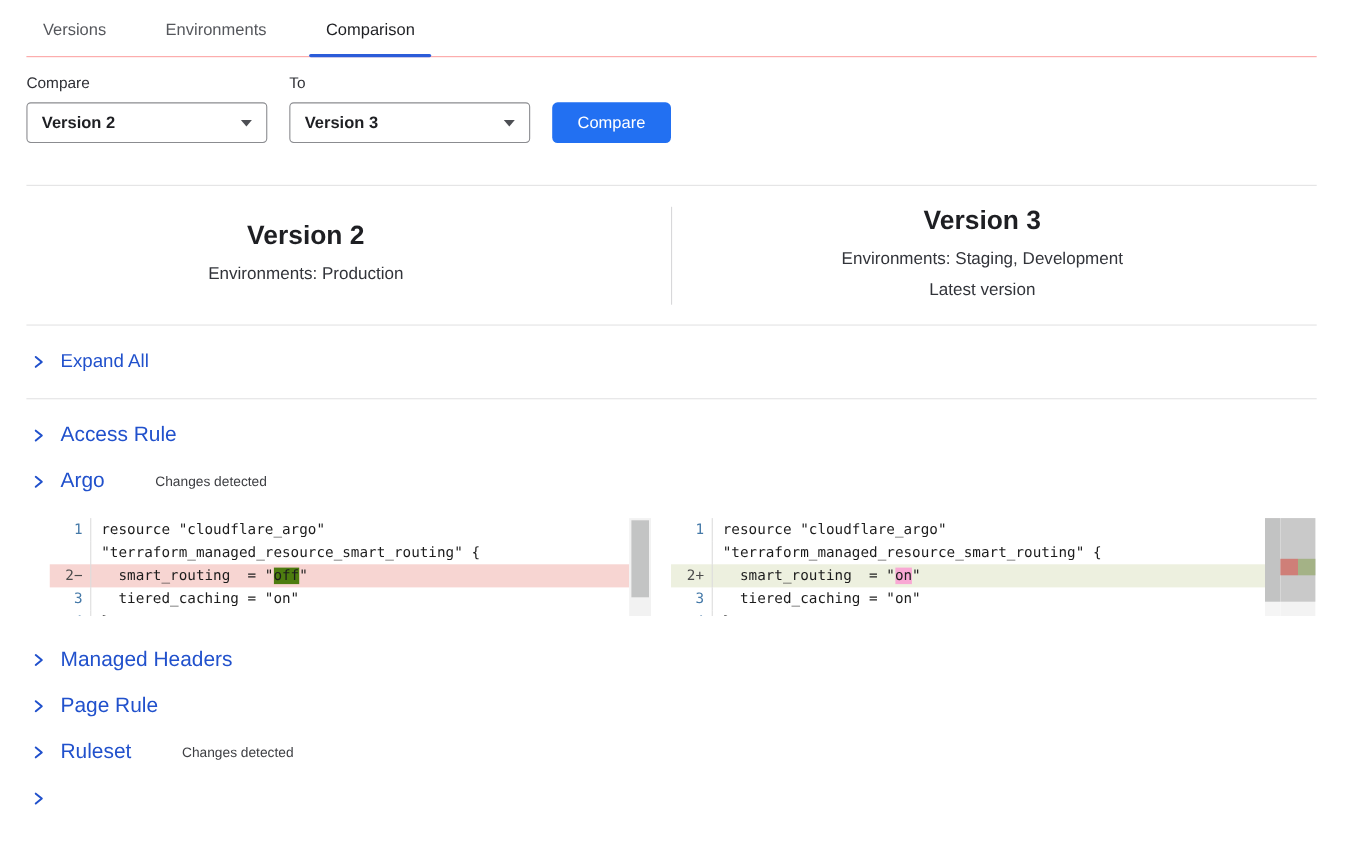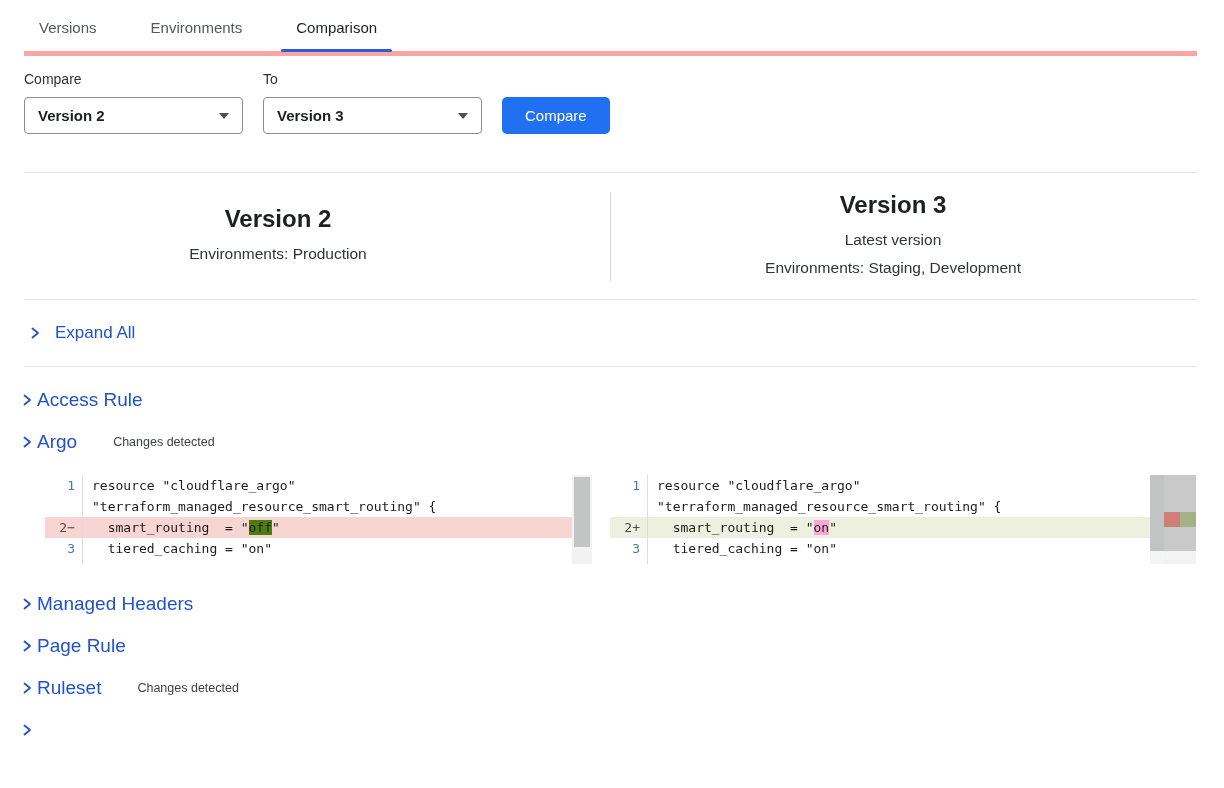--- a/index.html
+++ b/index.html
@@ -5,21 +5,21 @@
   html,body{margin:0;padding:0;background:#fff;}
   body{
     width:1224px;height:788px;position:relative;overflow:hidden;
     font-family:"Liberation Sans",sans-serif;color:#222;
     -webkit-font-smoothing:antialiased;
   }
   .hr{height:1px;background:#e3e3e4;margin-left:24px;width:1173px;}
 
   
   .tabbar{display:flex;gap:24px;padding:19px 0 0;margin-left:24px;width:1173px;
-          border-bottom:5px solid #fca5a5;box-sizing:border-box;}
+          border-bottom:1px solid #fca5a5;box-sizing:border-box;}
   .tab{position:relative;padding:0 15px 15px;font-size:15px;color:#55575c;cursor:pointer;}
   .tab.active{color:#1e1f23;font-weight:500;}
   .tab.active::after{content:"";position:absolute;left:0;right:0;bottom:-1px;height:3px;
           background:#2b5cd9;border-radius:2px;}
 
   
   .form-row{display:flex;align-items:flex-end;gap:20px;margin:15px 0 0 24px;}
   .field-label{font-size:14px;color:#2f3036;margin-bottom:10px;}
   .select{width:219px;height:37px;border:1px solid #8b8c90;border-radius:4px;background:#fff;
           display:flex;align-items:center;justify-content:space-between;box-sizing:border-box;
@@ -38,21 +38,21 @@
   .vh-vline{position:absolute;left:610px;top:19px;bottom:18px;width:1px;background:#d8d8da;}
   .vh-title{font-size:24px;font-weight:700;color:#1e1f23;margin:0 0 7px;}
   .vh-sub{font-size:15.5px;color:#32343a;line-height:1.8;}
 
   
   .expand-row{display:flex;align-items:center;gap:13px;padding:23px 0 23px 28px;cursor:pointer;}
   .expand-label{font-size:17px;color:#2151cc;}
 
   
   .sections{margin-top:12px;}
-  .section-row{display:flex;align-items:center;gap:3px;height:42px;padding-left:20px;cursor:pointer;}
+  .section-row{display:flex;align-items:center;gap:13px;height:42px;padding-left:28px;cursor:pointer;}
   .section-title{font-size:19px;color:#2151cc;}
   .section-badge{font-size:12.5px;color:#3e3f43;margin-left:33px;}
   .chev{flex:none;display:block;}
 
   
   .diff-panel{display:flex;gap:18px;margin:12px 0 19px 45px;}
   .editor{height:89px;overflow:hidden;display:flex;background:#fff;}
   .editor.left{width:547px;}
   .editor.right{width:586px;}
   .code-col{flex:1;min-width:0;}
@@ -108,22 +108,22 @@
 <div class="hr" style="margin-top:38px;"></div>
 
 <div class="vh">
   <div class="vh-col left">
     <div class="vh-title">Version 2</div>
     <div class="vh-sub">Environments: Production</div>
   </div>
   <div class="vh-vline"></div>
   <div class="vh-col right">
     <div class="vh-title">Version 3</div>
+    <div class="vh-sub">Environments: Staging, Development</div>
     <div class="vh-sub">Latest version</div>
-    <div class="vh-sub">Environments: Staging, Development</div>
   </div>
 </div>
 
 <div class="hr"></div>
 
 <div class="expand-row">
   <svg class="chev" width="14" height="14" viewBox="0 0 14 14">
     <polyline points="4.5,2.5 10,7 4.5,11.5" fill="none" stroke="#2151cc" stroke-width="1.8" stroke-linecap="round" stroke-linejoin="round"></polyline>
   </svg>
   <span class="expand-label">Expand All</span>

